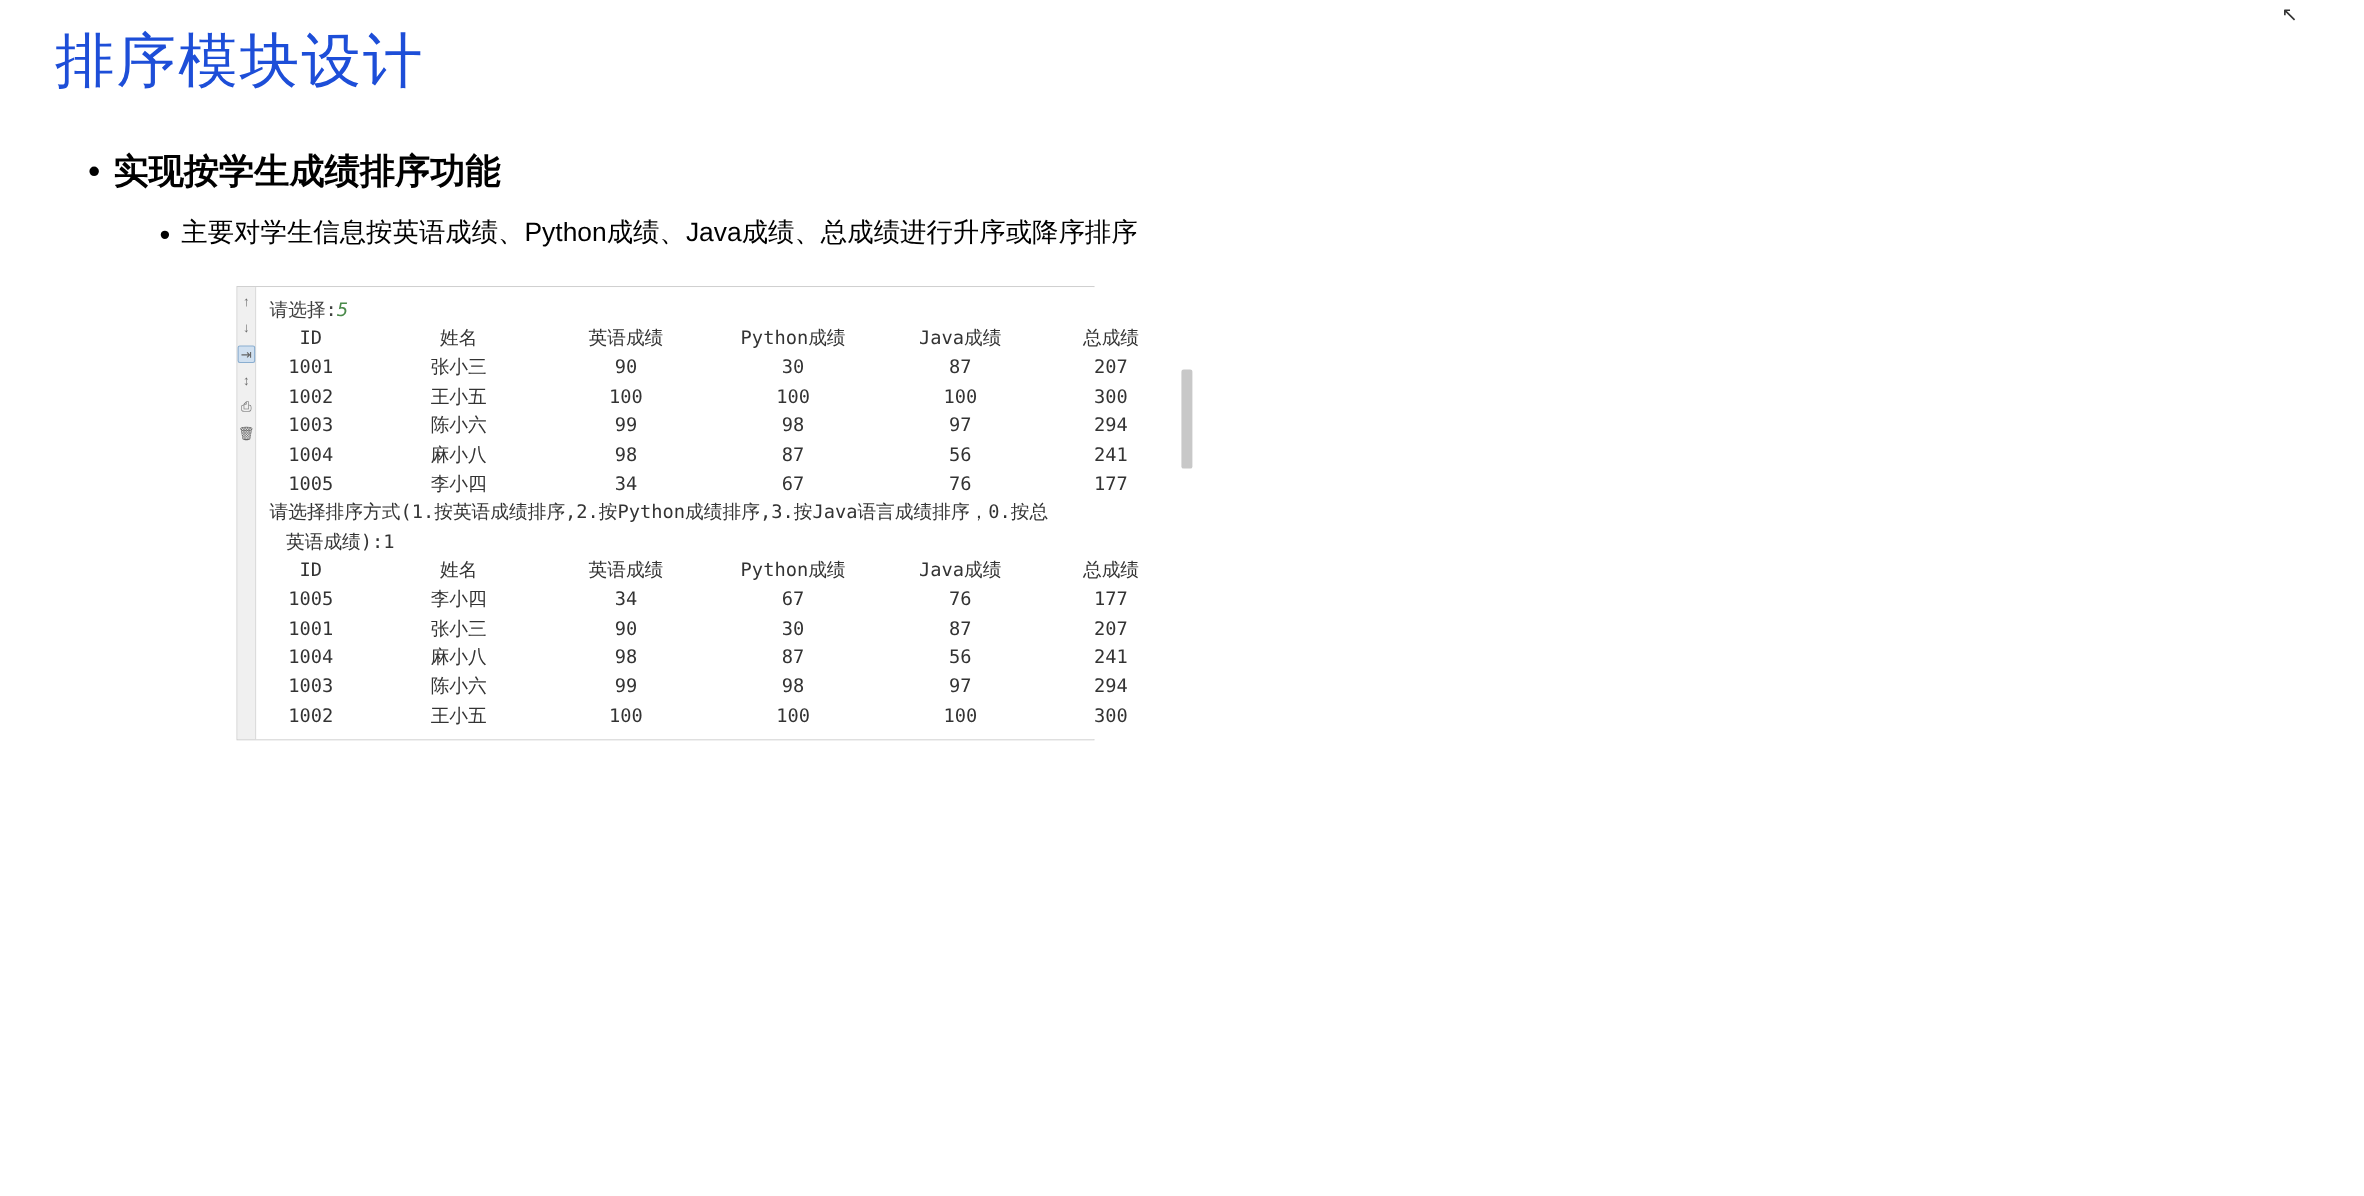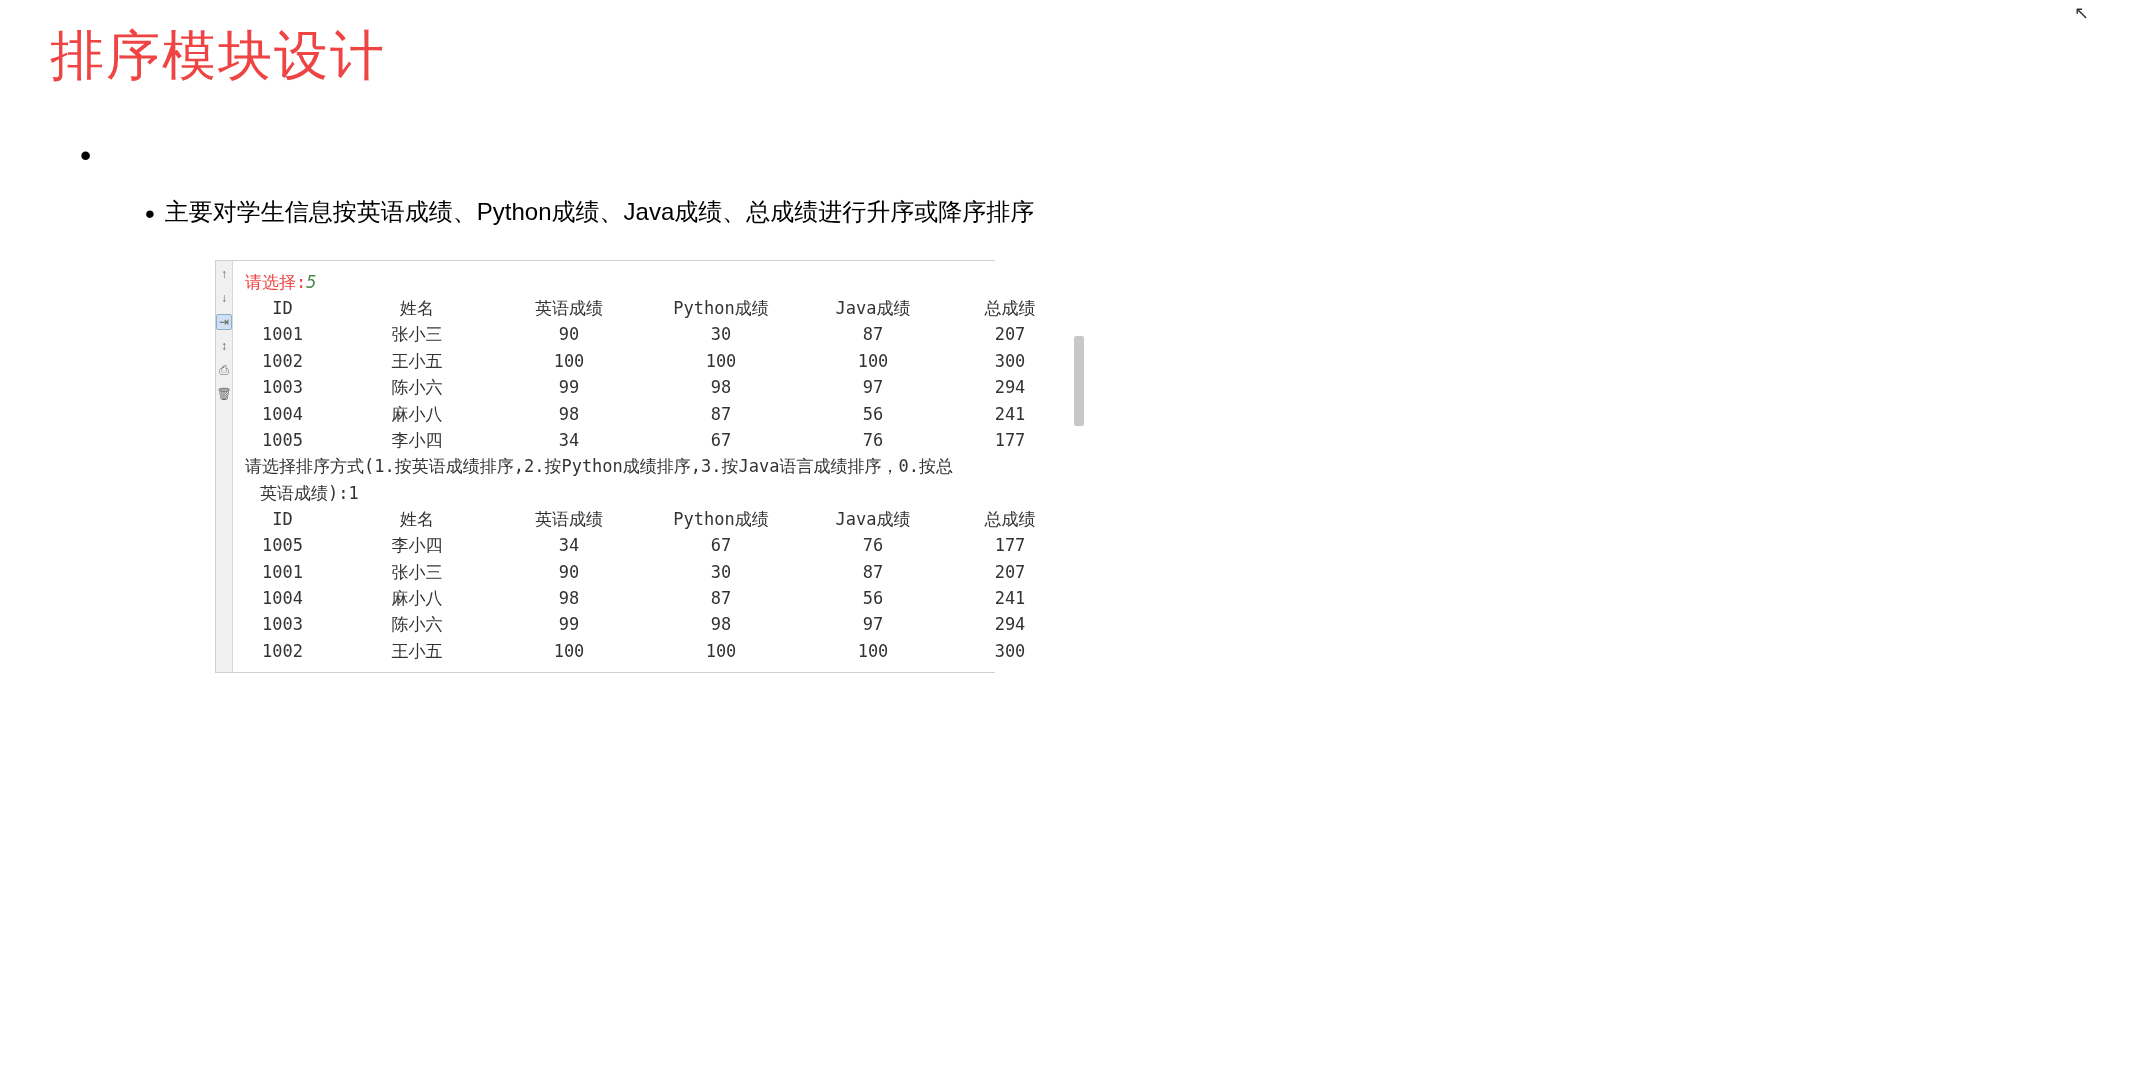--- a/index.html
+++ b/index.html
@@ -5,21 +5,21 @@
     * { margin: 0; padding: 0; box-sizing: border-box; }
     body {
       font-family: "Microsoft YaHei", "微软雅黑", Arial, sans-serif;
       background: #ffffff;
       padding: 20px 50px;
       color: #000;
     }
     .slide-title {
       font-size: 54px;
       font-weight: 300;
-      color: #ef4444;
+      color: #1d4ed8;
       margin-bottom: 40px;
       letter-spacing: 2px;
     }
     .bullet-main {
       display: flex;
       align-items: flex-start;
       margin-left: 30px;
       margin-bottom: 15px;
     }
     .bullet-main .dot {
@@ -94,21 +94,21 @@
     }
     .scrollbar-thumb {
       position: absolute;
       right: -12px;
       top: 75px;
       width: 10px;
       height: 90px;
       background: #c8c8c8;
       border-radius: 2px;
     }
-    .prompt-line .prompt { color: #ef4444; }
+    .prompt-line .prompt { color: #404040; }
     .prompt-line .user-input { color: #4a8a4a; font-style: italic; }
     .table-row {
       display: flex;
       white-space: pre;
       gap: 32px;
     }
     .col-id { width: 75px; text-align: center; }
     .col-name { width: 130px; text-align: center; }
     .col-eng { width: 110px; text-align: center; }
     .col-py { width: 130px; text-align: center; }
@@ -127,20 +127,21 @@
       color: #333;
     }
   </style>
 </head>
 <body>
 
 <h1 class="slide-title">排序模块设计</h1>
 
 <div class="bullet-main">
   <span class="dot">•</span>
+  <span class="text">实现按学生成绩排序功能</span>
 </div>
 
 <div class="bullet-sub">
   <span class="dot">•</span>
   <span class="text">主要对学生信息按英语成绩、Python成绩、Java成绩、总成绩进行升序或降序排序</span>
 </div>
 
 <div class="console-wrapper">
   <div class="console-toolbar">
     <span class="toolbar-icon">↑</span>

